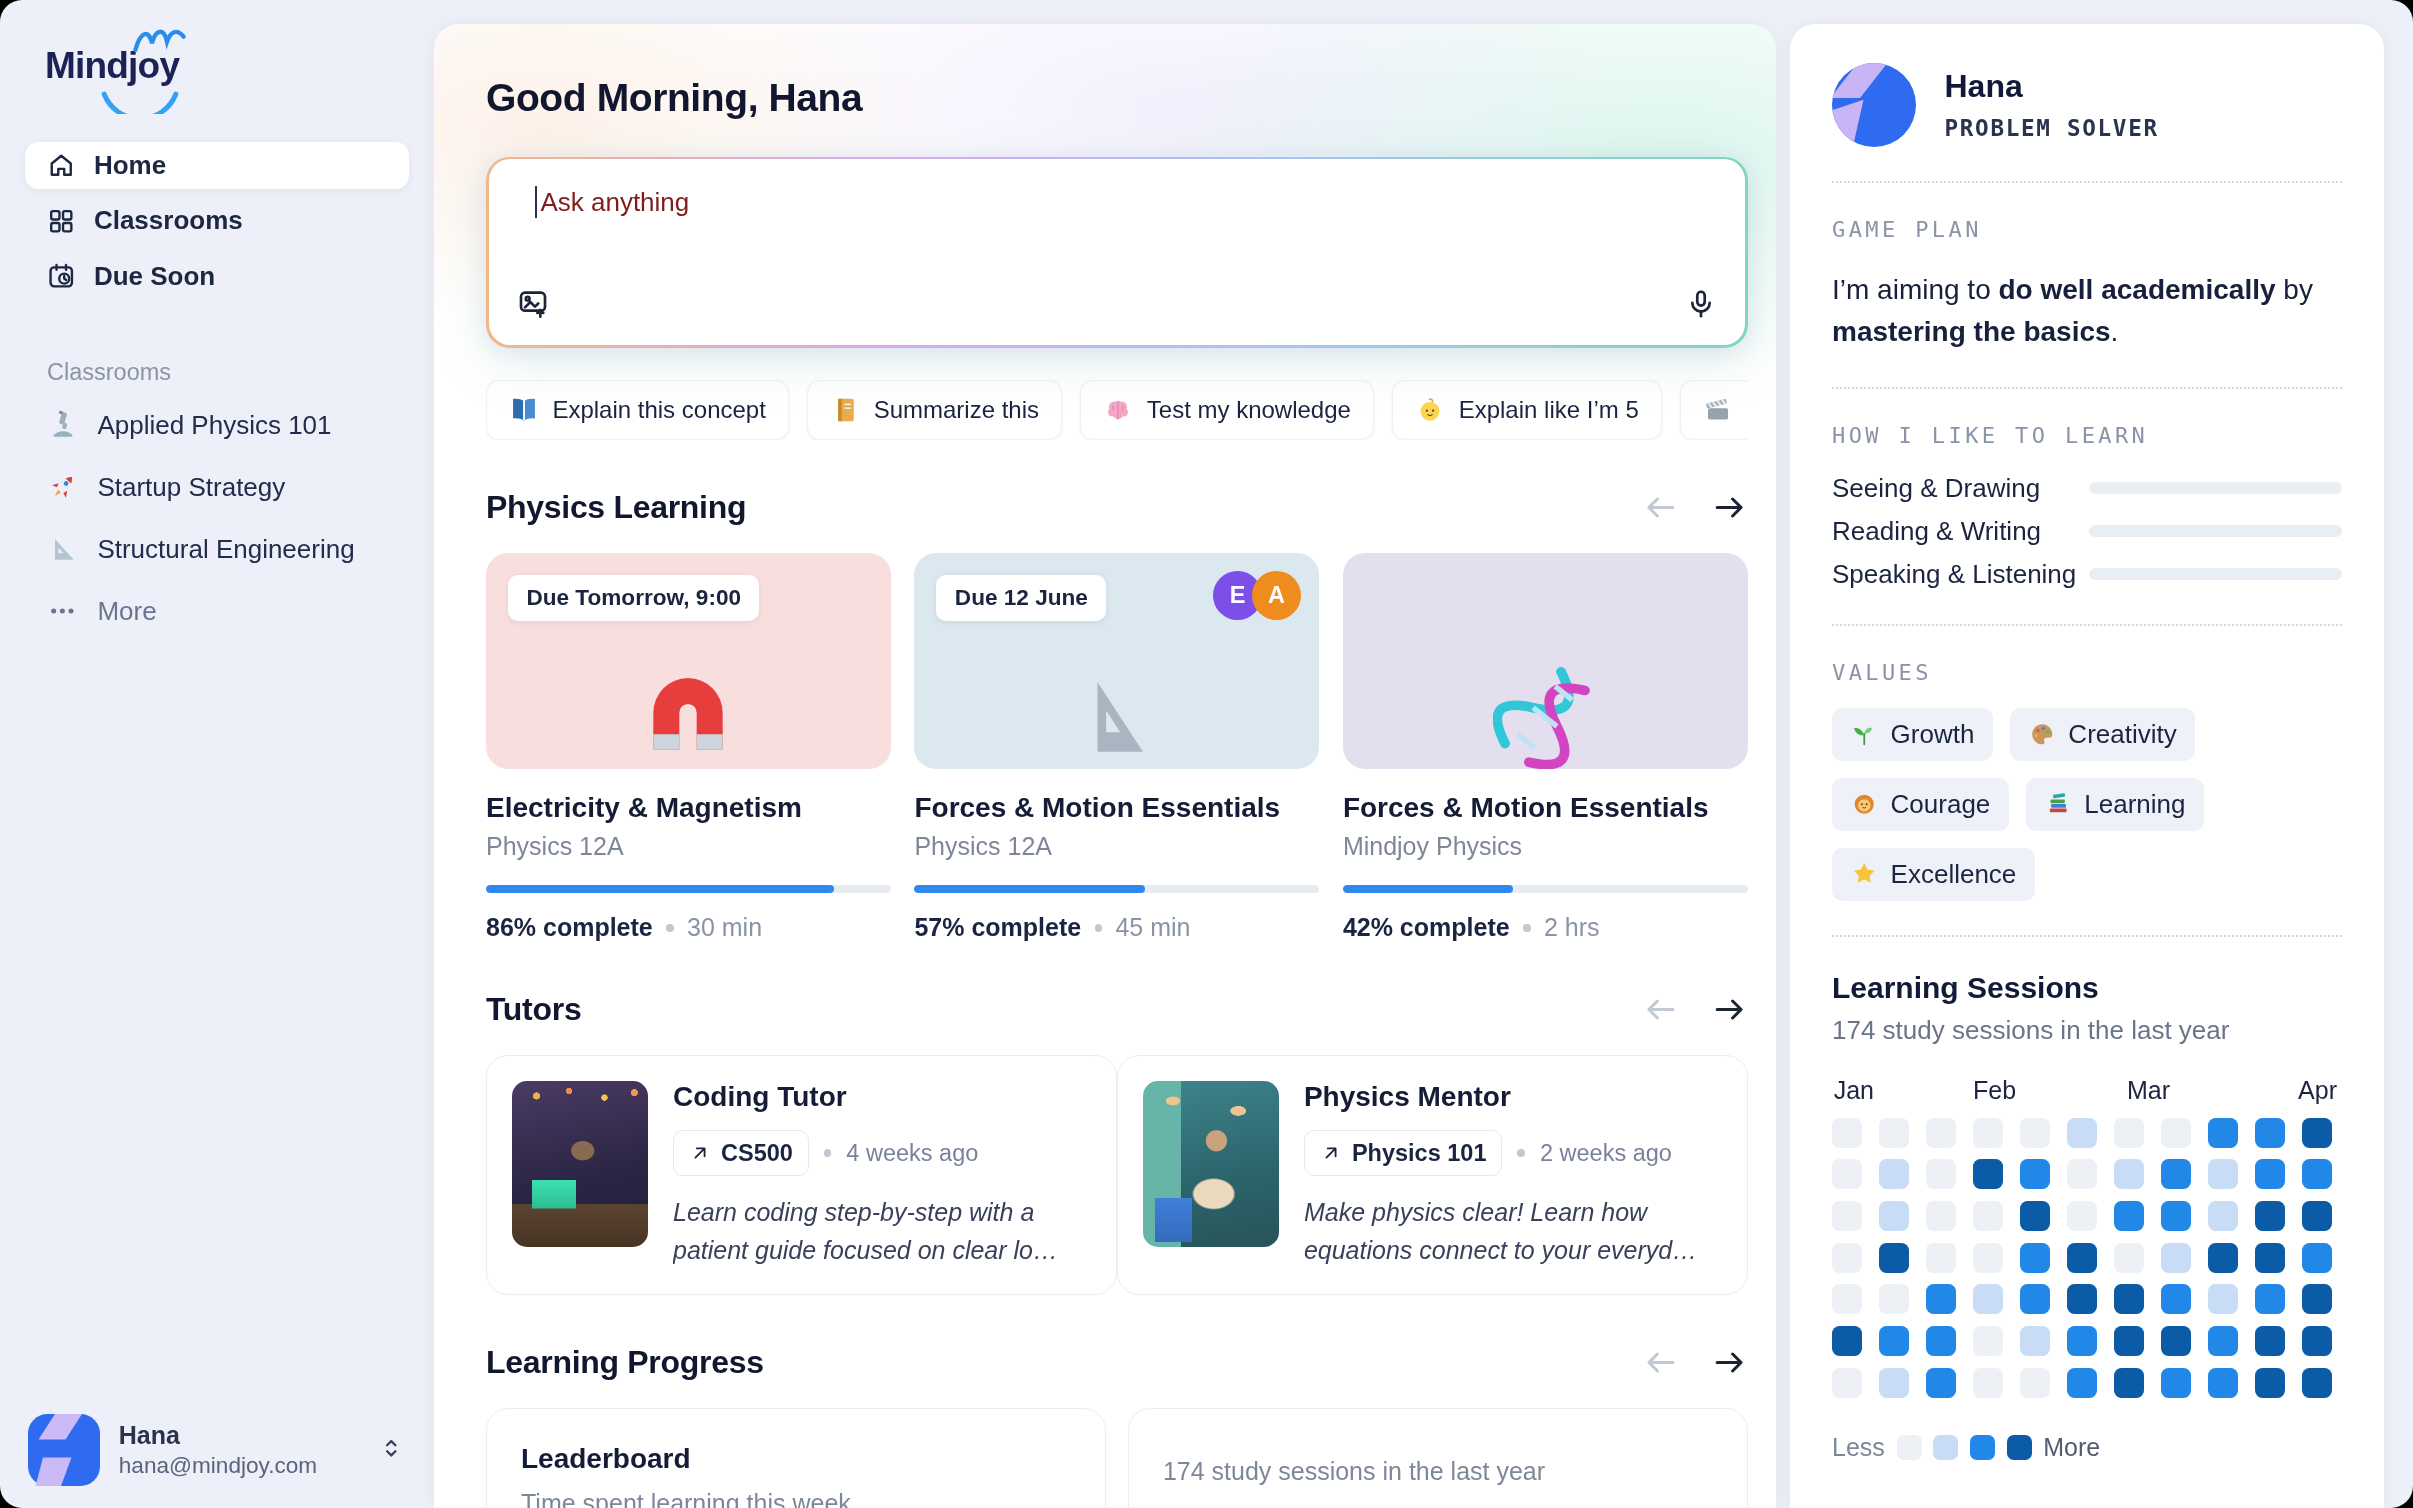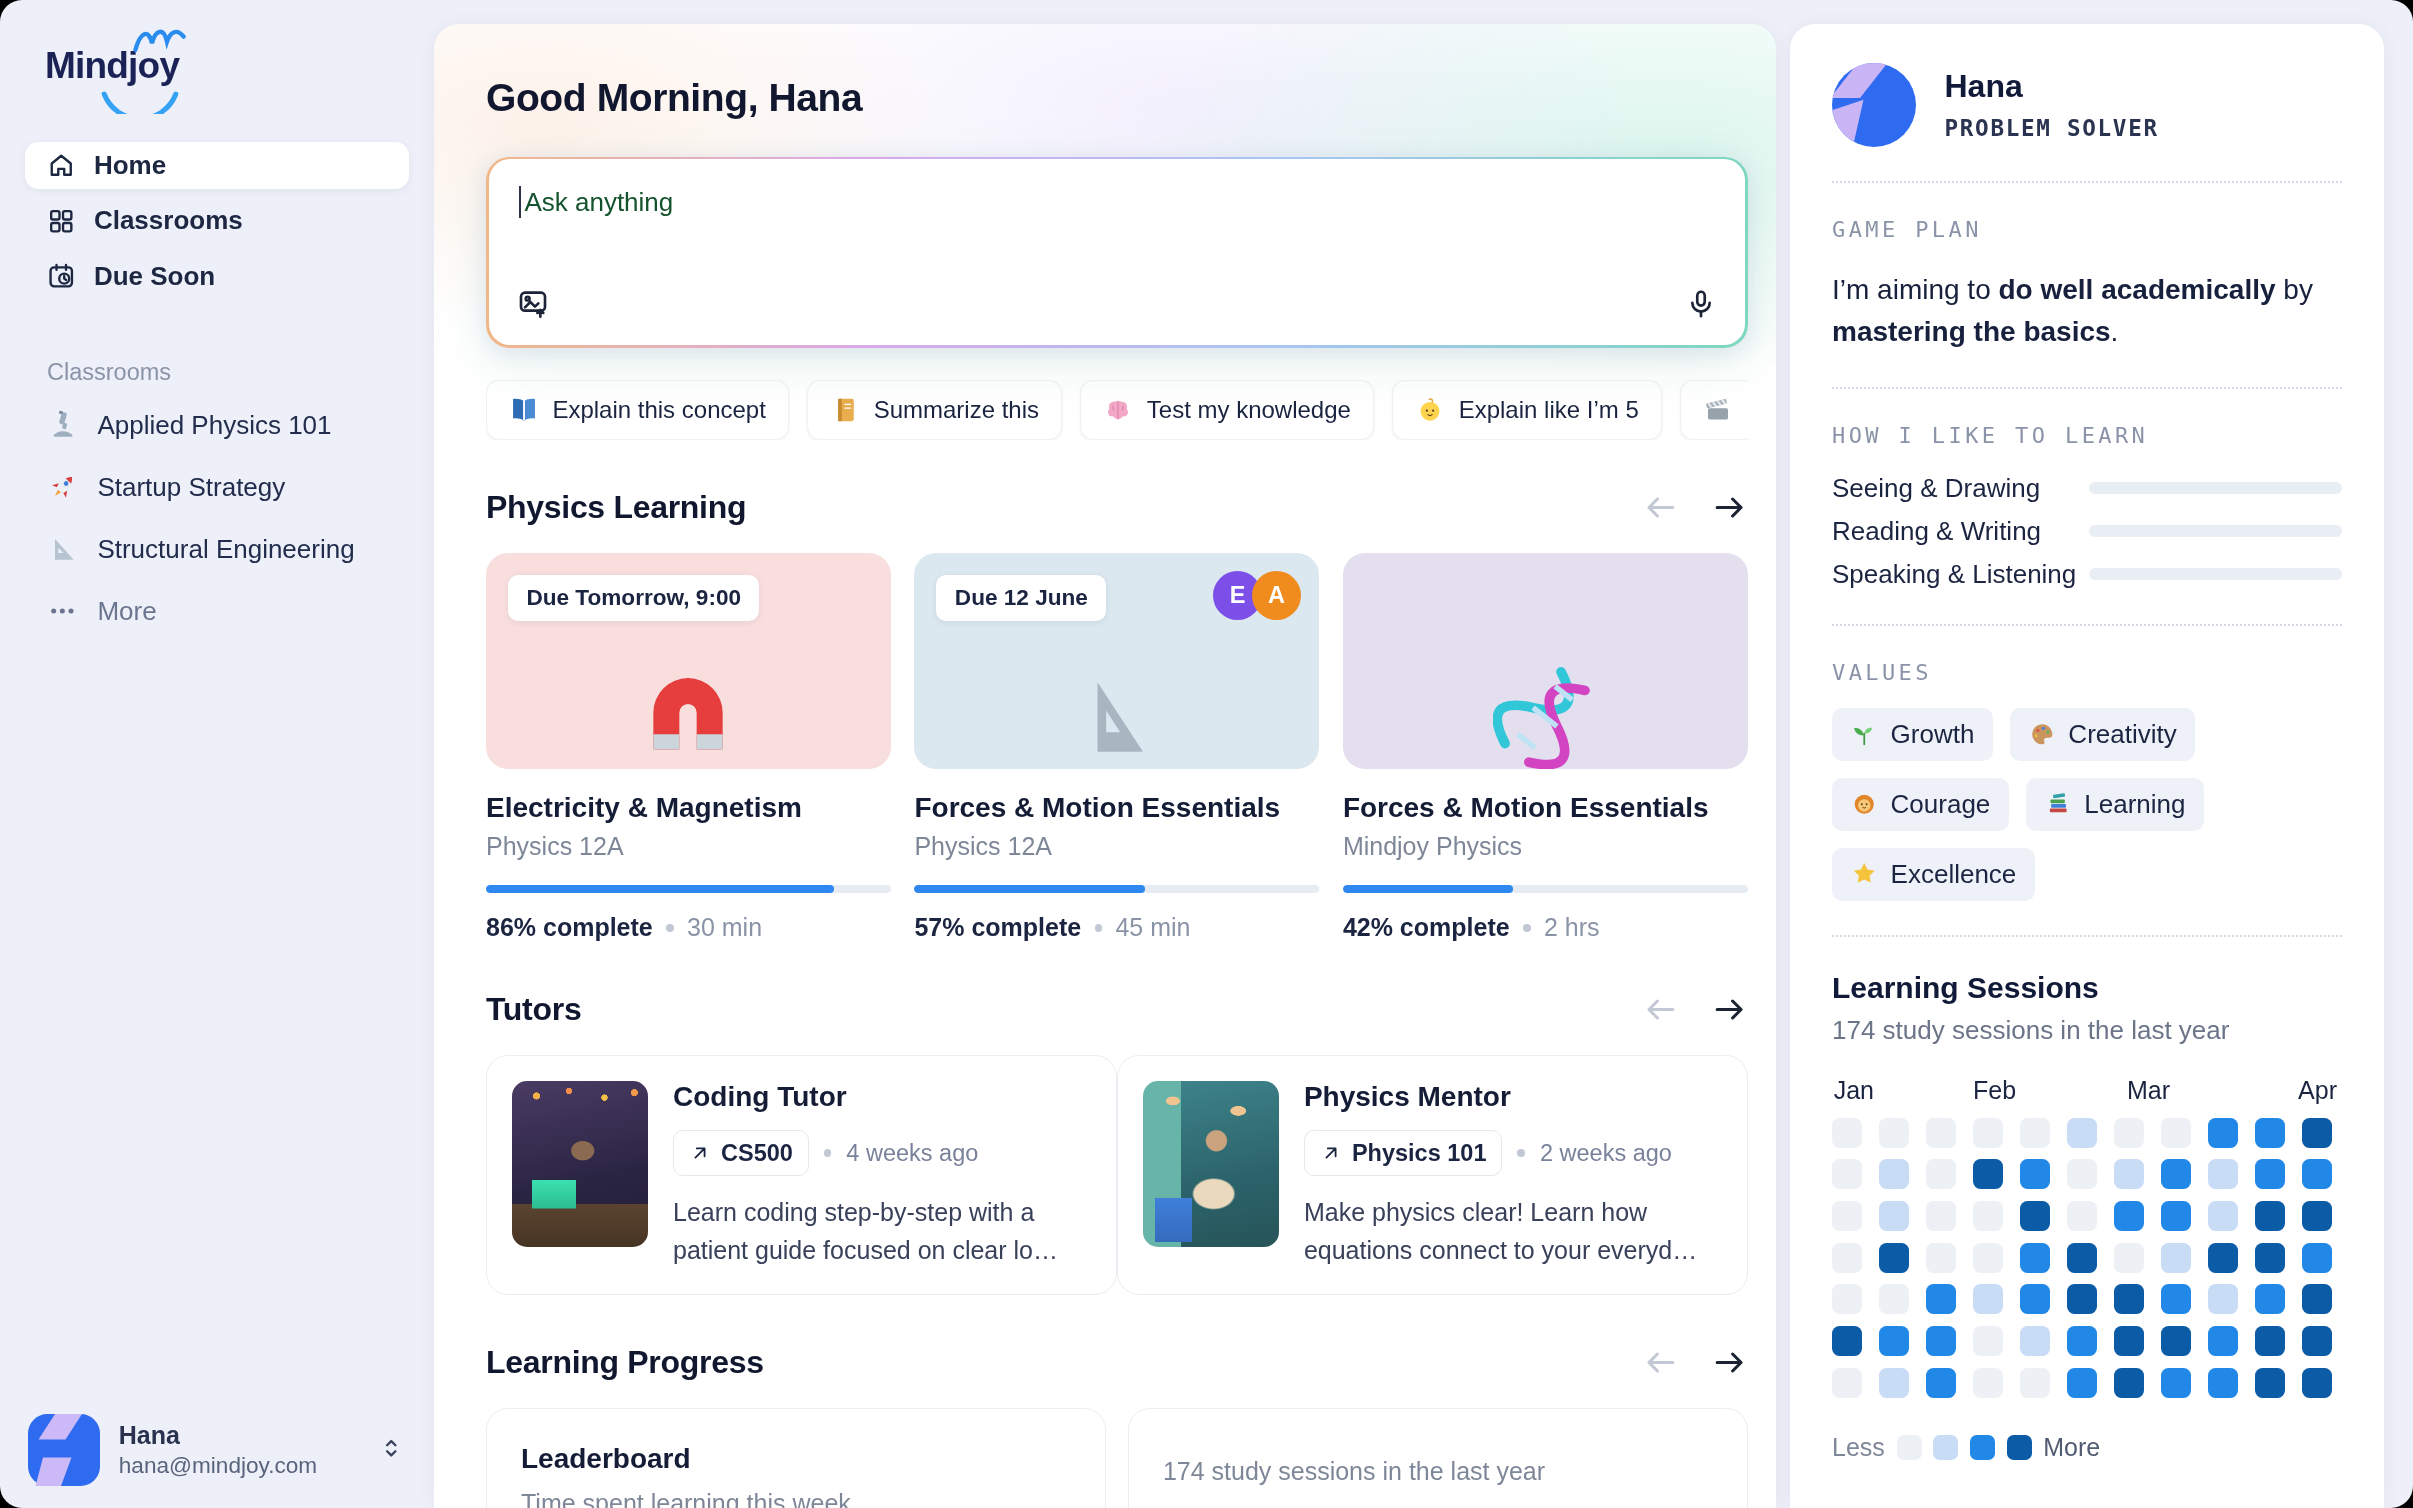--- a/index.html
+++ b/index.html
@@ -36,21 +36,21 @@
     background:
       radial-gradient(587px 285px at 8% 101px, rgba(244,186,146,.20), transparent 70%),
       radial-gradient(754px 318px at 92% 126px, rgba(120,220,190,.25), transparent 70%),
       radial-gradient(670px 285px at 55% 84px, rgba(180,160,245,.16), transparent 70%); }
   .greeting { position:relative; font-size:39px; font-weight:800; color:#10172e; letter-spacing:-0.4px; }
 
   .ask-wrap { position:relative; margin-top:37px; border-radius:23.5px; padding:2.5px;
     background:linear-gradient(90deg,#f0b888,#d9a9ea 30%,#a9c4f3 62%,#7ed7c0);
     box-shadow:0 13.4px 50px rgba(130,190,170,.22), 0 3.4px 20px rgba(160,150,230,.18); }
   .ask-inner { position:relative; background:#fff; border-radius:21px; height:186px; padding:27px 30px; cursor:text; }
-  .ask-placeholder { display:flex; align-items:center; font-size:26px; color:#14532d; }
+  .ask-placeholder { display:flex; align-items:center; font-size:26px; color:#7f1d1d;margin-left:16px; }
   .caret { width:2.5px; height:32px; background:#2a3148; margin-right:3.4px; }
   .ask-icon { position:absolute; bottom:22px; cursor:pointer; }
   .ask-icon svg { width:32px; height:32px; stroke:#1d2438; }
   .ask-icon.left { left:28.5px; }
   .ask-icon.right { right:28.5px; }
 
   .chips { margin-top:32px; display:flex; gap:18.4px; width:100%; overflow:hidden; }
   .chip { flex:none; display:flex; align-items:center; gap:13.4px; height:60px; padding:0 22px; background:#fff; border:0.8px solid #f0f1f6; border-radius:13.4px; font-size:24px; font-weight:500; color:#1b2440; box-shadow:0 0.8px 3.4px rgba(15,25,50,.06); cursor:pointer; white-space:nowrap; }
   .chip svg { width:30px; height:30px; flex:none; }
 
@@ -97,21 +97,21 @@
       radial-gradient(39px 28.5px at 52% 68%, #ead9bd 50%, transparent 56%),
       linear-gradient(#3f7fd9,#346bbd) no-repeat 12% 96% / 37px 44px,
       linear-gradient(#67b5a8,#67b5a8) no-repeat 0 0 / 28% 100%,
       linear-gradient(168deg,#3f858c,#2c636b 60%,#265459); }
   .tutor-body { min-width:0; }
   .tutor-title { font-size:28px; font-weight:700; color:#141c36; }
   .tutor-meta { margin-top:17px; display:flex; align-items:center; gap:15px; }
   .tutor-tag { display:flex; align-items:center; gap:10px; border:1.7px solid #e6e8ef; border-radius:10px; padding:8.4px 15px; font-size:23.5px; font-weight:600; color:#1b2440; background:#fff; }
   .tutor-tag svg { width:22px; height:22px; stroke:#1b2440; }
   .tutor-time { font-size:23.5px; color:#79829a; }
-  .tutor-desc { margin-top:18.4px; font-size:25px; line-height:1.5; color:#39415a; max-height:77px; overflow:hidden; }
+  .tutor-desc { margin-top:18.4px; font-size:25px; line-height:1.5; color:#39415a; max-height:77px; overflow:hidden;font-style:italic; }
 
   .panel-grid { margin-top:27px; display:grid; grid-template-columns:repeat(2,1fr); gap:22px; }
   .mini-card { background:#fff; border:1.7px solid #ececf2; border-radius:22px; padding:34px 34px; height:176px; cursor:pointer; }
   .mini-title { font-size:28px; font-weight:700; color:#141c36; }
   .mini-sub { margin-top:13.4px; font-size:25px; color:#7e8798; }
 
   
   .right-card { width:594px; flex:none; background:#fff; border-radius:25px 25px 0 0; box-shadow:0 1.7px 20px rgba(30,40,80,.05); padding:39px 42px 0 42px; overflow:hidden; }
   .panel-head { display:flex; align-items:center; gap:28.5px; }
   .panel-head svg.av { width:84px; height:84px; flex:none; }

